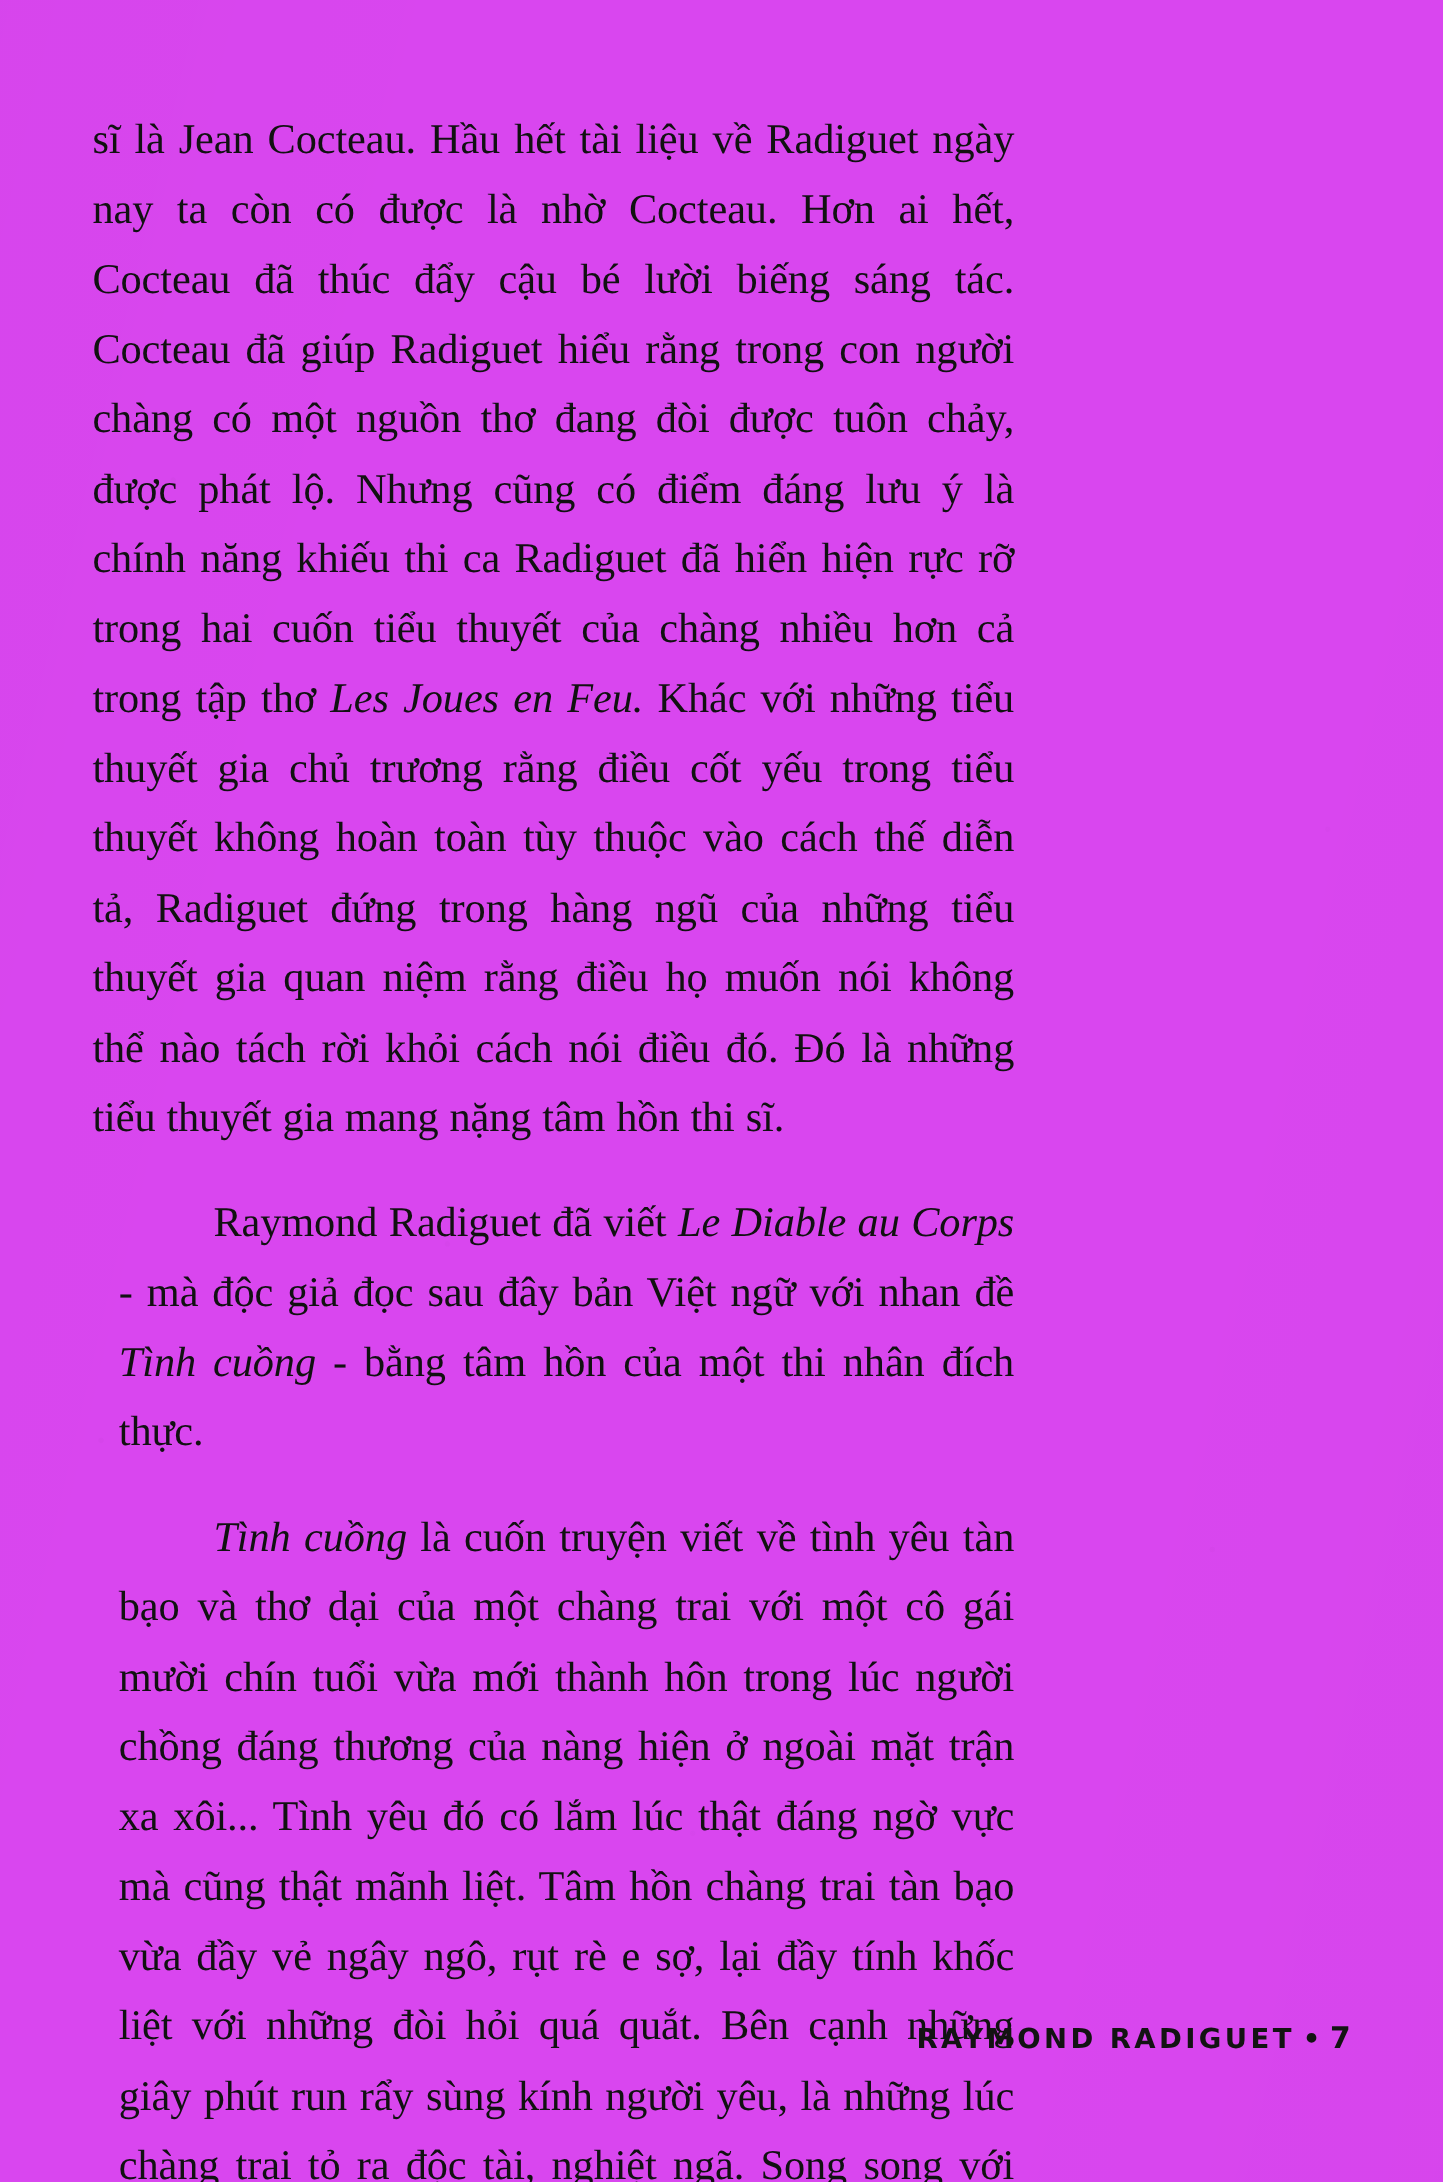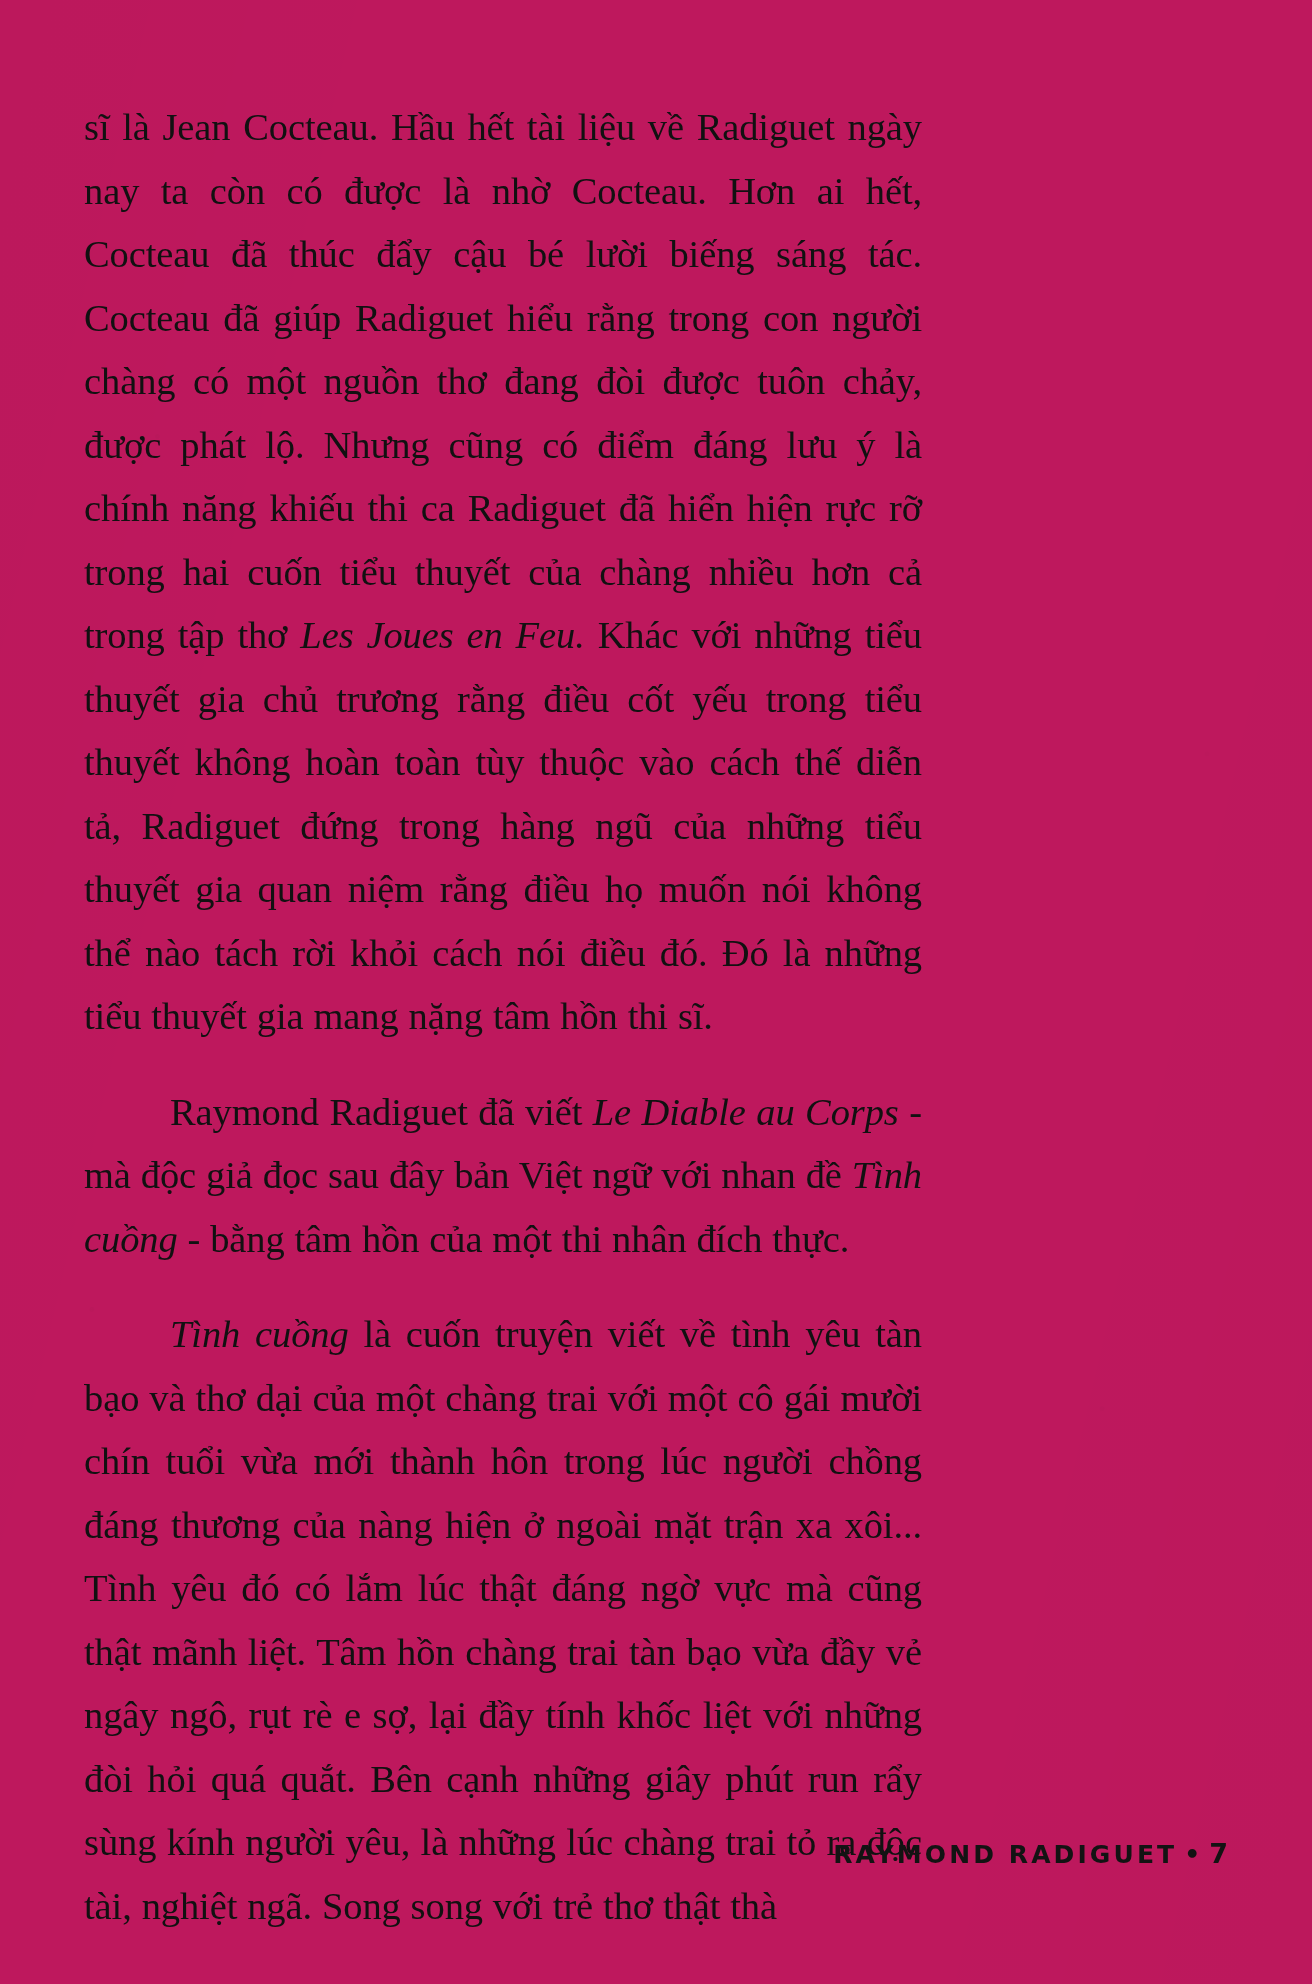--- a/index.html
+++ b/index.html
@@ -5,21 +5,21 @@
   html, body {
     margin: 0;
     padding: 0;
     background: #ffffff;
   }
 
   .page {
     position: relative;
     width: 1312px;
     height: 1984px;
-    background: #be185d;
+    background: #d946ef;
     overflow: hidden;
     font-family: "Liberation Serif", "DejaVu Serif", serif;
     color: #111111;
   }
 
   
   .scan-noise {
     position: absolute;
     inset: 0;
     pointer-events: none;
@@ -51,20 +51,21 @@
     word-spacing: 0.4px;
     -webkit-font-smoothing: none;
   }
 
   p.para + p.para {
     margin-top: 32px;
   }
 
   p.indent {
     text-indent: 86px;
+    margin-left: 24px;
   }
 
   .it {
     font-style: italic;
   }
 
   
   .footer {
     position: absolute;
     left: 84px;

